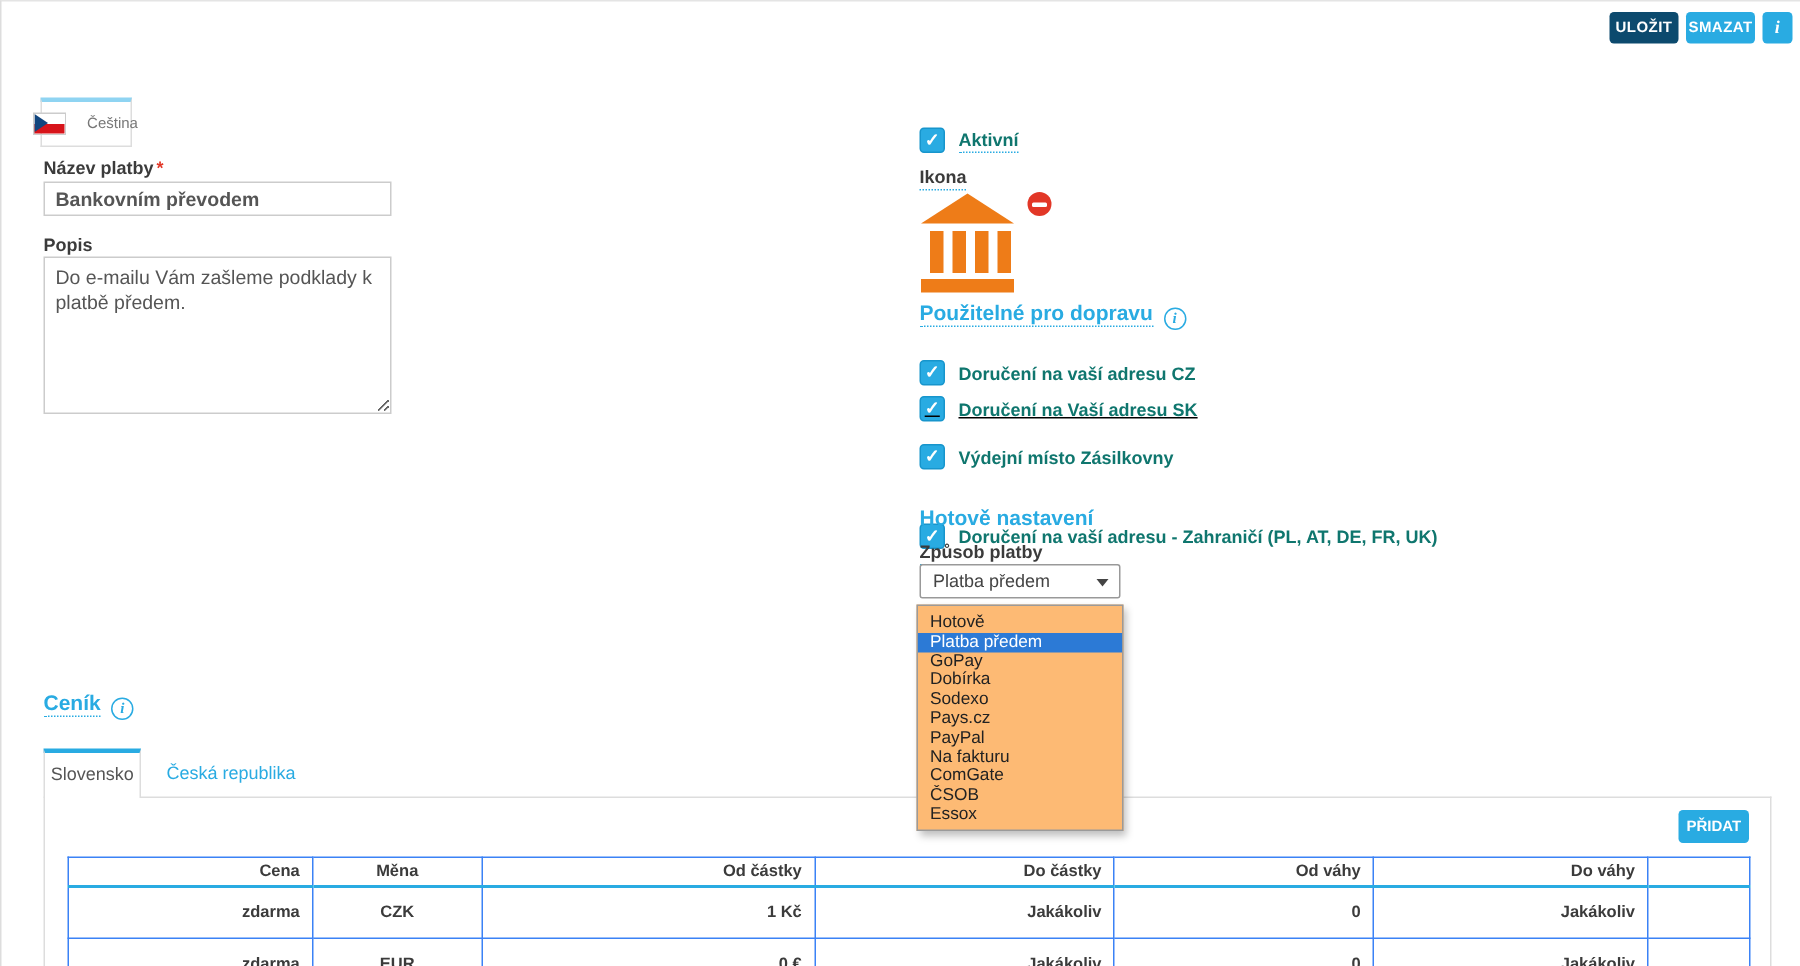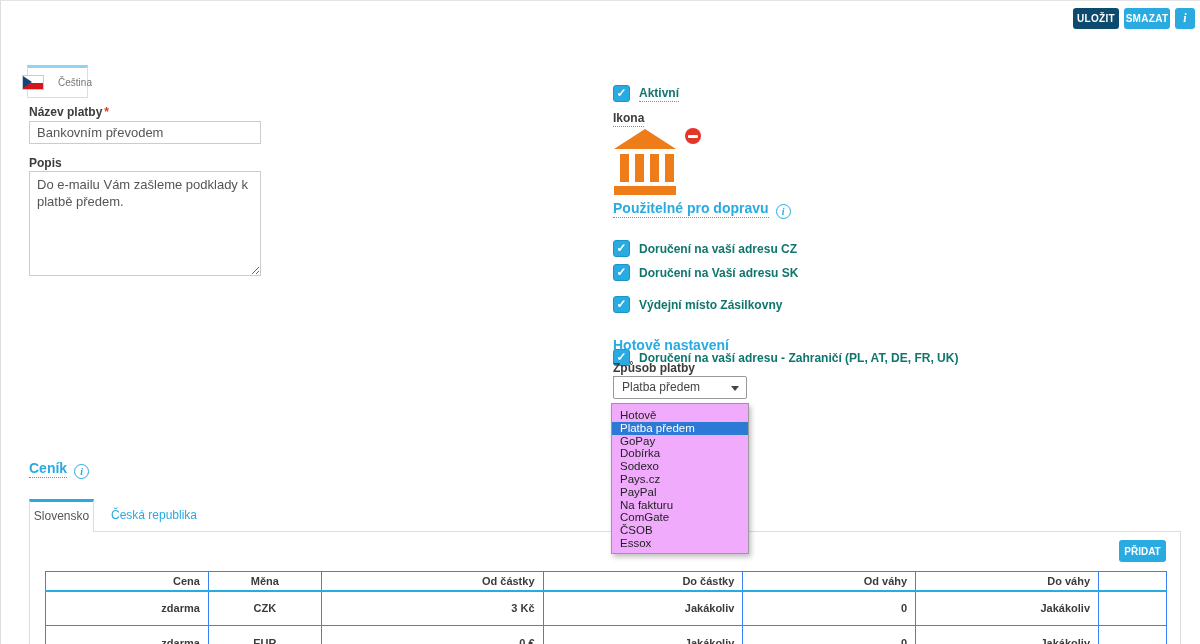--- a/index.html
+++ b/index.html
@@ -26,21 +26,21 @@
   .flag::before { content:""; position:absolute; left:0; top:0; width:0; height:0;
           border-top:6.5px solid transparent; border-bottom:6.5px solid transparent;
           border-left:9px solid #11457e; }
   .lang-label { font-size:10px; color:#777; }
 
   
   .lbl { position:absolute; font-size:12px; font-weight:bold; color:#3b3b3b; }
   .req { color:#e23727; margin-left:2px; }
   .dotted { border-bottom:1px dotted #29abe2; padding-bottom:1px; }
   .txt-input { position:absolute; left:28px; width:232px; height:23px; border:1px solid #ccc;
-               padding:0 7px; font-size:13px; color:#555; font-family:"Liberation Sans",sans-serif; }
+               padding:0 7px; font-size:13px; color:#555; font-family:"Liberation Sans",sans-serif;font-weight:bold; }
   .txt-area { position:absolute; left:28px; top:170px; width:232px; height:105px;
               border:1px solid #ccc; padding:5px 7px; font-size:13px; color:#555; resize:both;
               font-family:"Liberation Sans",sans-serif; line-height:1.3; }
 
   
   .cb { width:17px; height:17px; background:#29abe2; border:1px solid #1795cc; border-radius:3px;
         color:#fff; text-align:center; line-height:15px; font-size:12px; font-weight:bold; flex:none; }
   .cb::after { content:"\2713"; }
   .chk-row { position:absolute; display:flex; align-items:center; gap:9px; }
   .chk-label { font-size:12px; font-weight:bold; color:#0f766e; }
@@ -58,21 +58,21 @@
                   background:#fff; border-radius:1px; }
   .minus-abs { position:absolute; left:684px; top:127px; }
 
   
   .sel { position:absolute; left:612px; top:375px; width:134px; height:23px; background:#fff;
          border:1px solid #999; border-radius:2px; font-size:12px; color:#444;
          line-height:21px; padding-left:8px; cursor:pointer; }
   .sel .caret { position:absolute; right:7px; top:9px; width:0; height:0;
          border-left:4px solid transparent; border-right:4px solid transparent;
          border-top:5px solid #444; }
-  .dropdown { position:absolute; left:610px; top:402px; width:138px; background:#f0abfc;
+  .dropdown { position:absolute; left:610px; top:402px; width:138px; background:#fdba74;
          border:1px solid #9a9a9a; box-shadow:2px 3px 5px rgba(0,0,0,.25); z-index:20; padding:5px 0 3px; }
   .dd-opt { font-size:11.5px; line-height:12.8px; color:#222; padding-left:8px; cursor:pointer; white-space:nowrap; }
   .dd-opt.selected { background:#2c7ad6; color:#fff; }
 
   
   .tab-active { position:absolute; left:28px; top:498px; width:65px; height:33px; background:#fff;
         border:1px solid #ddd; border-top:3px solid #29abe2; border-bottom:none; z-index:3;
         font-size:12px; color:#555; text-align:center; line-height:28px; cursor:pointer; }
   .tab-link { position:absolute; left:110px; top:507px; font-size:12px; color:#29abe2; cursor:pointer; }
   .panel { position:absolute; left:28px; top:530px; width:1152px; height:130px;
@@ -137,21 +137,21 @@
   <div class="minus minus-abs"></div>
 
   <div class="h-blue" style="left:612px; top:199px;">
     <span class="dotted">Použitelné pro dopravu</span><span class="info-i">i</span>
   </div>
   <div>
       <div class="chk-row" style="left: 612px; top: 239px;">
         <span class="cb"></span>
         <span class="chk-label">Doručení na vaší adresu CZ</span>
       </div>
-      <div class="chk-row" style="left: 612px; top: 263px;">
+      <div class="chk-row" style="left: 612px; top: 263px; text-decoration: underline;">
         <span class="cb"></span>
         <span class="chk-label">Doručení na Vaší adresu SK</span>
       </div>
       <div class="chk-row" style="left: 612px; top: 295px;">
         <span class="cb"></span>
         <span class="chk-label">Výdejní místo Zásilkovny</span>
       </div>
       <div class="chk-row" style="left: 612px; top: 311px; margin-top: 37px;">
         <span class="cb"></span>
         <span class="chk-label">Doručení na vaší adresu - Zahraničí (PL, AT, DE, FR, UK)</span>
@@ -210,21 +210,21 @@
           <th class="al-r">Do částky</th>
           <th class="al-r">Od váhy</th>
           <th class="al-r">Do váhy</th>
           <th></th>
         </tr>
       </thead>
     <tbody>
         <tr>
           <td class="al-r">zdarma</td>
           <td class="al-c">CZK</td>
-          <td class="al-r">3 Kč</td>
+          <td class="al-r">1 Kč</td>
           <td class="al-r">Jakákoliv</td>
           <td class="al-r">0</td>
           <td class="al-r">Jakákoliv</td>
           <td class="del-cell"><span class="minus"></span></td>
         </tr>
         <tr>
           <td class="al-r">zdarma</td>
           <td class="al-c">EUR</td>
           <td class="al-r">0 €</td>
           <td class="al-r">Jakákoliv</td>

